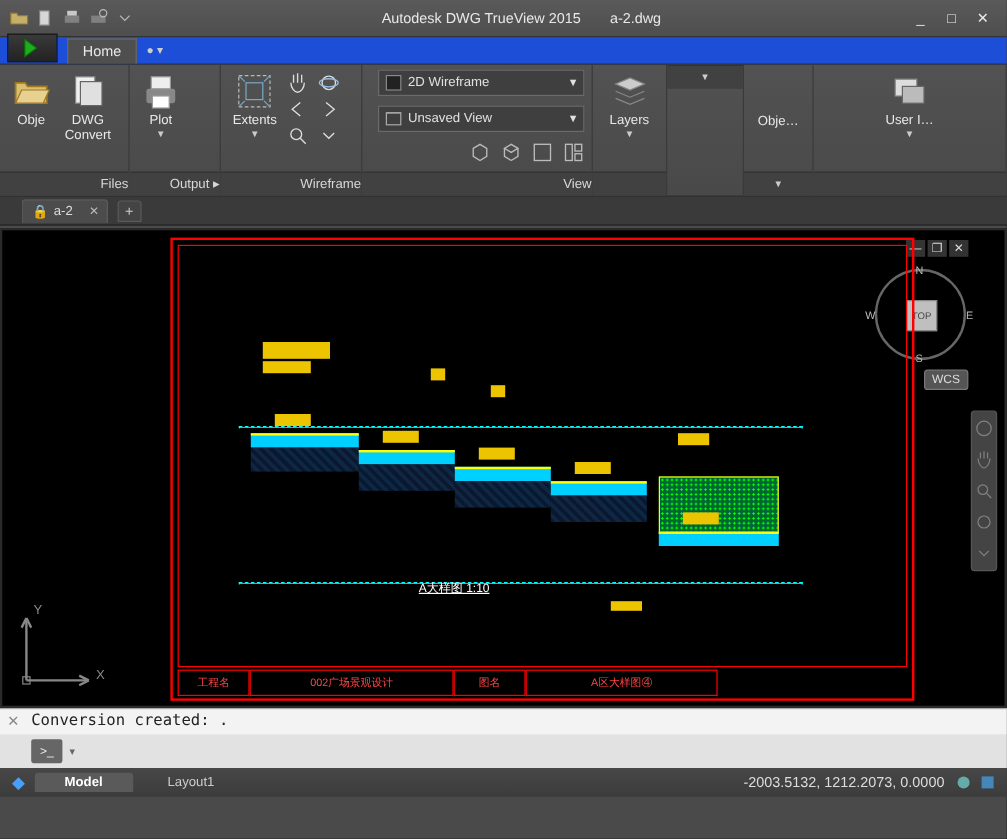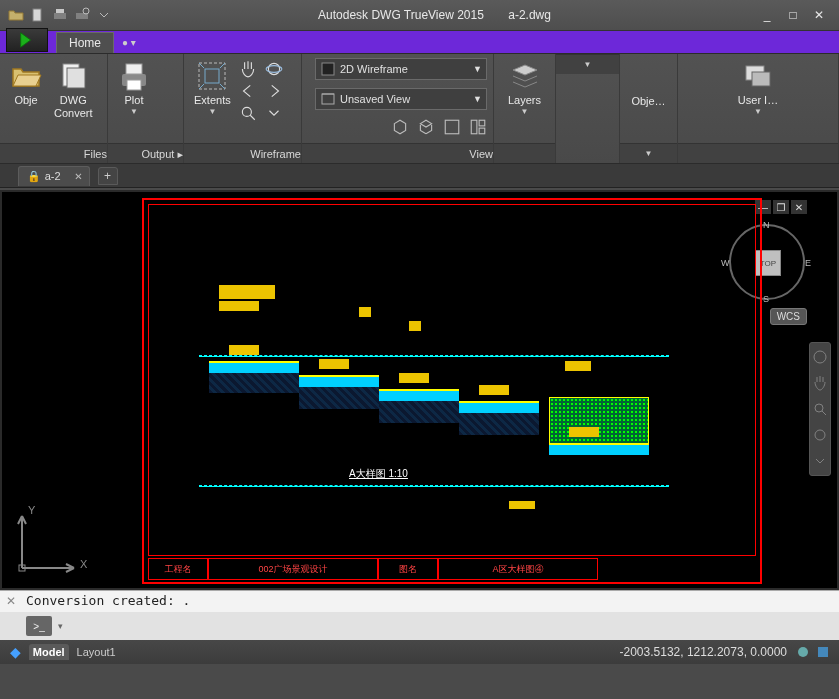--- a/index.html
+++ b/index.html
@@ -10,21 +10,21 @@
 .titlebar .qat { display:flex; gap:6px; padding-left:8px; align-items:center; }
 .titlebar .qat-icon { width:16px;height:16px; opacity:.85; }
 .titlebar .title { flex:1; text-align:center; }
 .titlebar .file { margin-left:21px;}
 .titlebar .winbtns { display:flex; gap:6px; padding-right:10px; }
 .winbtn { width:20px; height:16px; color:#e8e8e8; display:flex;align-items:center;justify-content:center; font-size:12px; cursor:pointer;}
 .app-menu { position:absolute; left:6px; top:28px; width:42px; height:24px; background:linear-gradient(#3a3a3a,#222); border:1px solid #111; display:flex;align-items:center;justify-content:center; z-index:5;}
 .app-menu svg{width:18px;height:18px;}
 
 
-.tabrow { height:24px; background:#6d28d9; display:flex; align-items:center; padding-left:56px; border-top:1px solid #333; border-bottom:1px solid #2b2b2b;}
+.tabrow { height:24px; background:#1d4ed8; display:flex; align-items:center; padding-left:56px; border-top:1px solid #333; border-bottom:1px solid #2b2b2b;}
 .tab { padding:3px 12px; color:#e8e8e8; font-size:12px; }
 .tab.active { background:#4f4f4f; border:1px solid #6a6a6a; border-bottom:none;}
 .tab-bullet { color:#ccc; margin-left:8px; font-size:10px;}
 
 
 .ribbon { height:110px; background:linear-gradient(#525252,#494949); display:flex; border-bottom:1px solid #2b2b2b;}
 .panel { border-right:1px solid #3a3a3a; display:flex; flex-direction:column; }
 .panel-body { flex:1; display:flex; align-items:flex-start; padding:4px 6px 2px 6px; gap:4px; }
 .panel-title { height:20px; background:#414141; color:#d8d8d8; font-size:11px; text-align:right; line-height:20px; border-top:1px solid #333;}
 .bigbtn { display:flex; flex-direction:column; align-items:center; color:#e8e8e8; font-size:11px; padding:2px 4px; cursor:pointer; }
@@ -74,21 +74,21 @@
 
 
 .cmd-area{position:relative;background:#eee;}
 .cmd-line{height:22px;border-top:1px solid #aaa;font-family:"Consolas",monospace;font-size:13px;padding:2px 26px;color:#222;background:#f3f3f3;}
 .cmd-close{position:absolute;left:4px;top:4px;width:14px;height:14px;color:#888;font-size:12px;cursor:pointer;display:flex;align-items:center;justify-content:center;}
 .cmd-prompt{height:28px;display:flex;align-items:center;padding-left:26px;background:#e2e2e2;}
 .cmd-prompt .pbox{width:26px;height:20px;background:#666;border-radius:2px;display:flex;align-items:center;justify-content:center;color:#eee;font-size:10px;margin-right:6px;}
 
 .statusbar{height:24px;background:linear-gradient(#474747,#3c3c3c);display:flex;align-items:center;color:#ddd;font-size:12px;}
 .layout-tabs{display:flex;align-items:center;padding-left:10px;gap:4px;}
-.layout-tab{padding:2px 4px;font-size:11px;color:#ccc;border-radius:3px 3px 0 0;cursor:pointer;}
+.layout-tab{padding:2px 25px;font-size:11px;color:#ccc;border-radius:3px 3px 0 0;cursor:pointer;}
 .layout-tab.active{background:#5a5a5a;color:#fff;font-weight:bold;}
 .status-coords{margin-left:auto;padding-right:8px;font-size:12px;}
 .status-icons{display:flex;gap:4px;padding-right:8px;}
 .si{width:16px;height:16px;}
 </style>
 </head>
 <body>
 
 <div class="titlebar">
   <div class="qat">
@@ -385,21 +385,21 @@
         <div class="green" style="top:132px;left:340px;width:100px;height:48px;border:1px solid #ff0"></div>
         <div class="lvl" style="top:178px;left:340px;width:100px"></div>
 
         <div style="position:absolute;top:20px;left:10px;width:56px;height:14px;background:#ecc400"></div>
         <div style="position:absolute;top:36px;left:10px;width:40px;height:10px;background:#ecc400"></div>
         <div style="position:absolute;top:42px;left:150px;width:12px;height:10px;background:#ecc400"></div>
         <div style="position:absolute;top:56px;left:200px;width:12px;height:10px;background:#ecc400"></div>
         <div style="position:absolute;top:96px;left:356px;width:26px;height:10px;background:#ecc400"></div>
         <div style="position:absolute;top:236px;left:300px;width:26px;height:8px;background:#ecc400"></div>
       </div>
-      <div class="caption" style="top:262px;left:200px">
+      <div class="caption" style="top:278px;left:200px">
         <span style="text-decoration:underline">A大样图  1:10</span>
       </div>
     </div>
     <div class="title-block">
       <div>工程名</div>
       <div>002广场景观设计</div>
       <div>图名</div>
       <div>A区大样图④</div>
     </div>
   </div>

